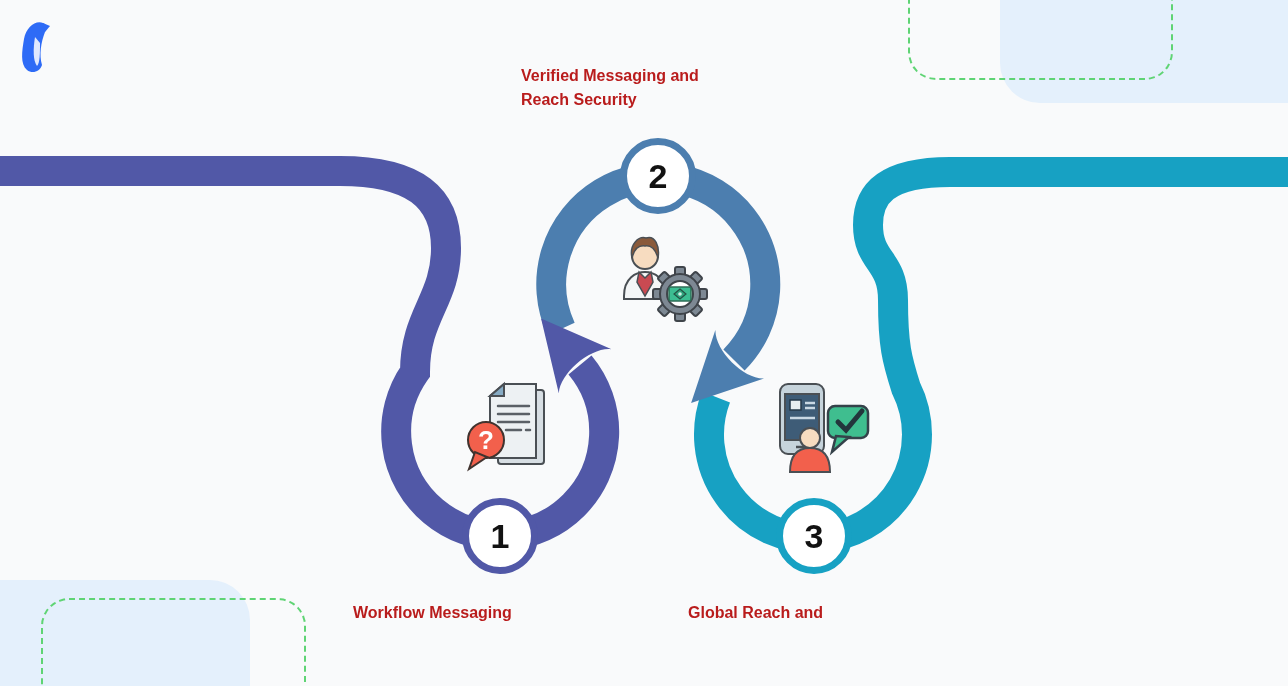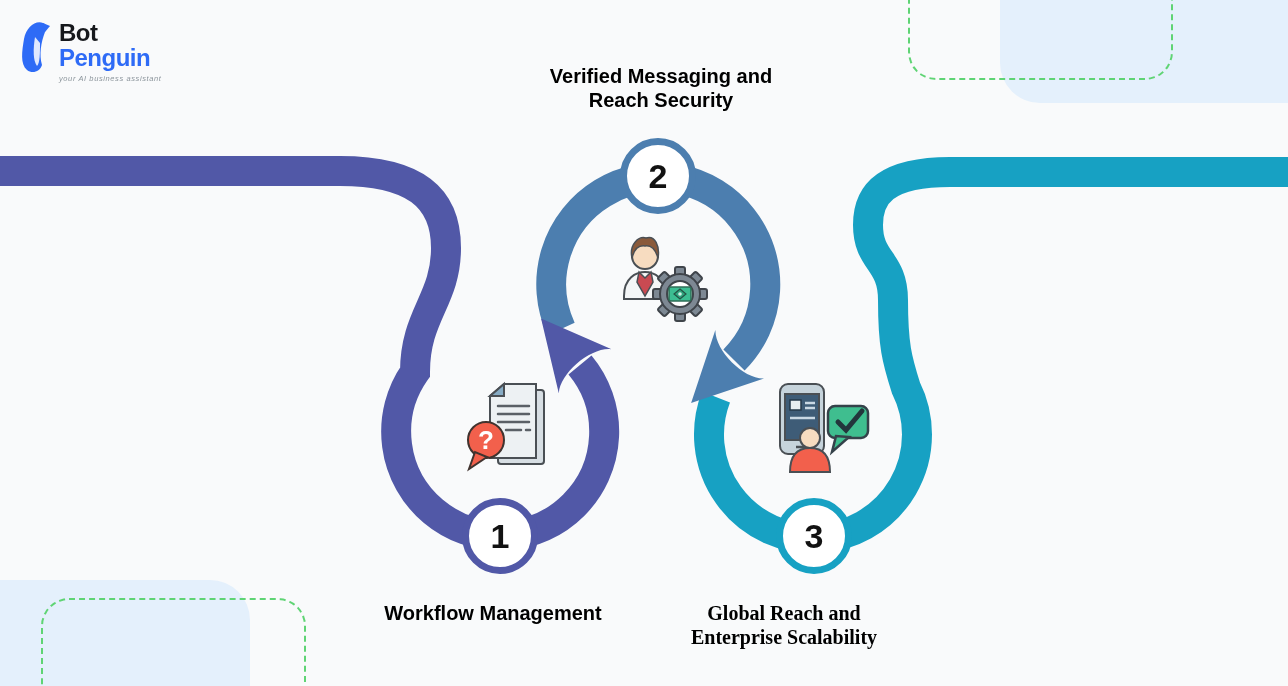--- a/index.html
+++ b/index.html
@@ -24,46 +24,41 @@
   .badge{
     width:62px;height:62px;border-radius:50%;background:#fff;
     display:flex;align-items:center;justify-content:center;
     font-size:34px;font-weight:bold;color:#121212;
   }
   .badge.b1{border:7px solid #5158A7;left:462px;top:498px;}
   .badge.b2{border:7px solid #4C7EAF;left:620px;top:138px;}
   .badge.b3{border:7px solid #17A1C3;left:776px;top:498px;}
   
   .step-label{
-    width:280px;text-align:center;font-weight:bold;color:#000000;
-    font-size:20px;line-height:24px;
+    width:280px;font-weight:bold;color:#b91c1c;
+    font-size:16px;line-height:24px;
   }
   .label-1{left:353px;top:601px;}
   .label-2{left:521px;top:64px;}
-  .label-3{left:644px;top:601px;font-family:Liberation Serif, serif;}
+  .label-3{left:688px;top:601px;}
 </style>
 </head>
 <body>
 
 <div class="abs deco-blue" style="left:1000px;top:-50px;width:360px;height:153px;"></div>
 <div class="abs deco-dash" style="left:908px;top:-42px;width:261px;height:118px;"></div>
 <div class="abs deco-blue" style="left:-60px;top:580px;width:310px;height:170px;"></div>
 <div class="abs deco-dash" style="left:41px;top:598px;width:261px;height:150px;"></div>
 
 <div class="abs logo">
   <svg width="40" height="54" viewBox="0 0 40 54">
     <path d="M29 3 C21 0 12 8 10 19 C8 31 6 44 13 50 C18 54 26 52 28 45 C25 35 27 22 31 12 C33 7 32 4 29 3 z" fill="#2E6BF6"></path>
     <path d="M36 6 L29 3 L31 12 z" fill="#2E6BF6"></path>
     <path d="M21 17 C19 29 19 41 23 46 C26 43 26 33 26 23 z" fill="#FFFFFF" opacity="0.85"></path>
   </svg>
-  <div class="names">
-    <span class="brand-top">Bot</span>
-    <span class="brand-bottom">Penguin</span>
-    <span class="tagline">your AI business assistant</span>
-  </div>
 </div>
 
 <svg id="flow" class="abs" width="1288" height="686" viewBox="0 0 1288 686">
   <defs>
     <marker id="arrowPurple" viewBox="0 0 10 10" refX="1.2" refY="5" markerWidth="2.3" markerHeight="2.3" orient="auto" markerUnits="strokeWidth">
       <path d="M0 0 L10 5 L0 10 C2.2 8 2.2 2 0 0 z" fill="#5158A7"></path>
     </marker>
     <marker id="arrowBlue" viewBox="0 0 10 10" refX="1.2" refY="5" markerWidth="2.3" markerHeight="2.3" orient="auto" markerUnits="strokeWidth">
       <path d="M0 0 L10 5 L0 10 C2.2 8 2.2 2 0 0 z" fill="#4C7EAF"></path>
     </marker>
@@ -143,18 +138,17 @@
   <path d="M66 42 L74 50 L90 31" fill="none" stroke="#23363C" stroke-width="5" stroke-linecap="round"></path>
   <circle cx="38" cy="58" r="10" fill="#F7DCC0" stroke="#4A4F54" stroke-width="2"></circle>
   <path d="M18 92 C18 72 29 68 38 68 C47 68 58 72 58 92 z" fill="#F2604C" stroke="#4A4F54" stroke-width="2"></path>
 </svg>
 
 <div class="abs step-label label-2">
   <div>Verified Messaging and</div>
   <div>Reach Security</div>
 </div>
 <div class="abs step-label label-1">
-  <div>Workflow Management</div>
+  <div>Workflow Messaging</div>
 </div>
 <div class="abs step-label label-3">
   <div>Global Reach and</div>
-  <div>Enterprise Scalability</div>
 </div>
 
 </body></html>

